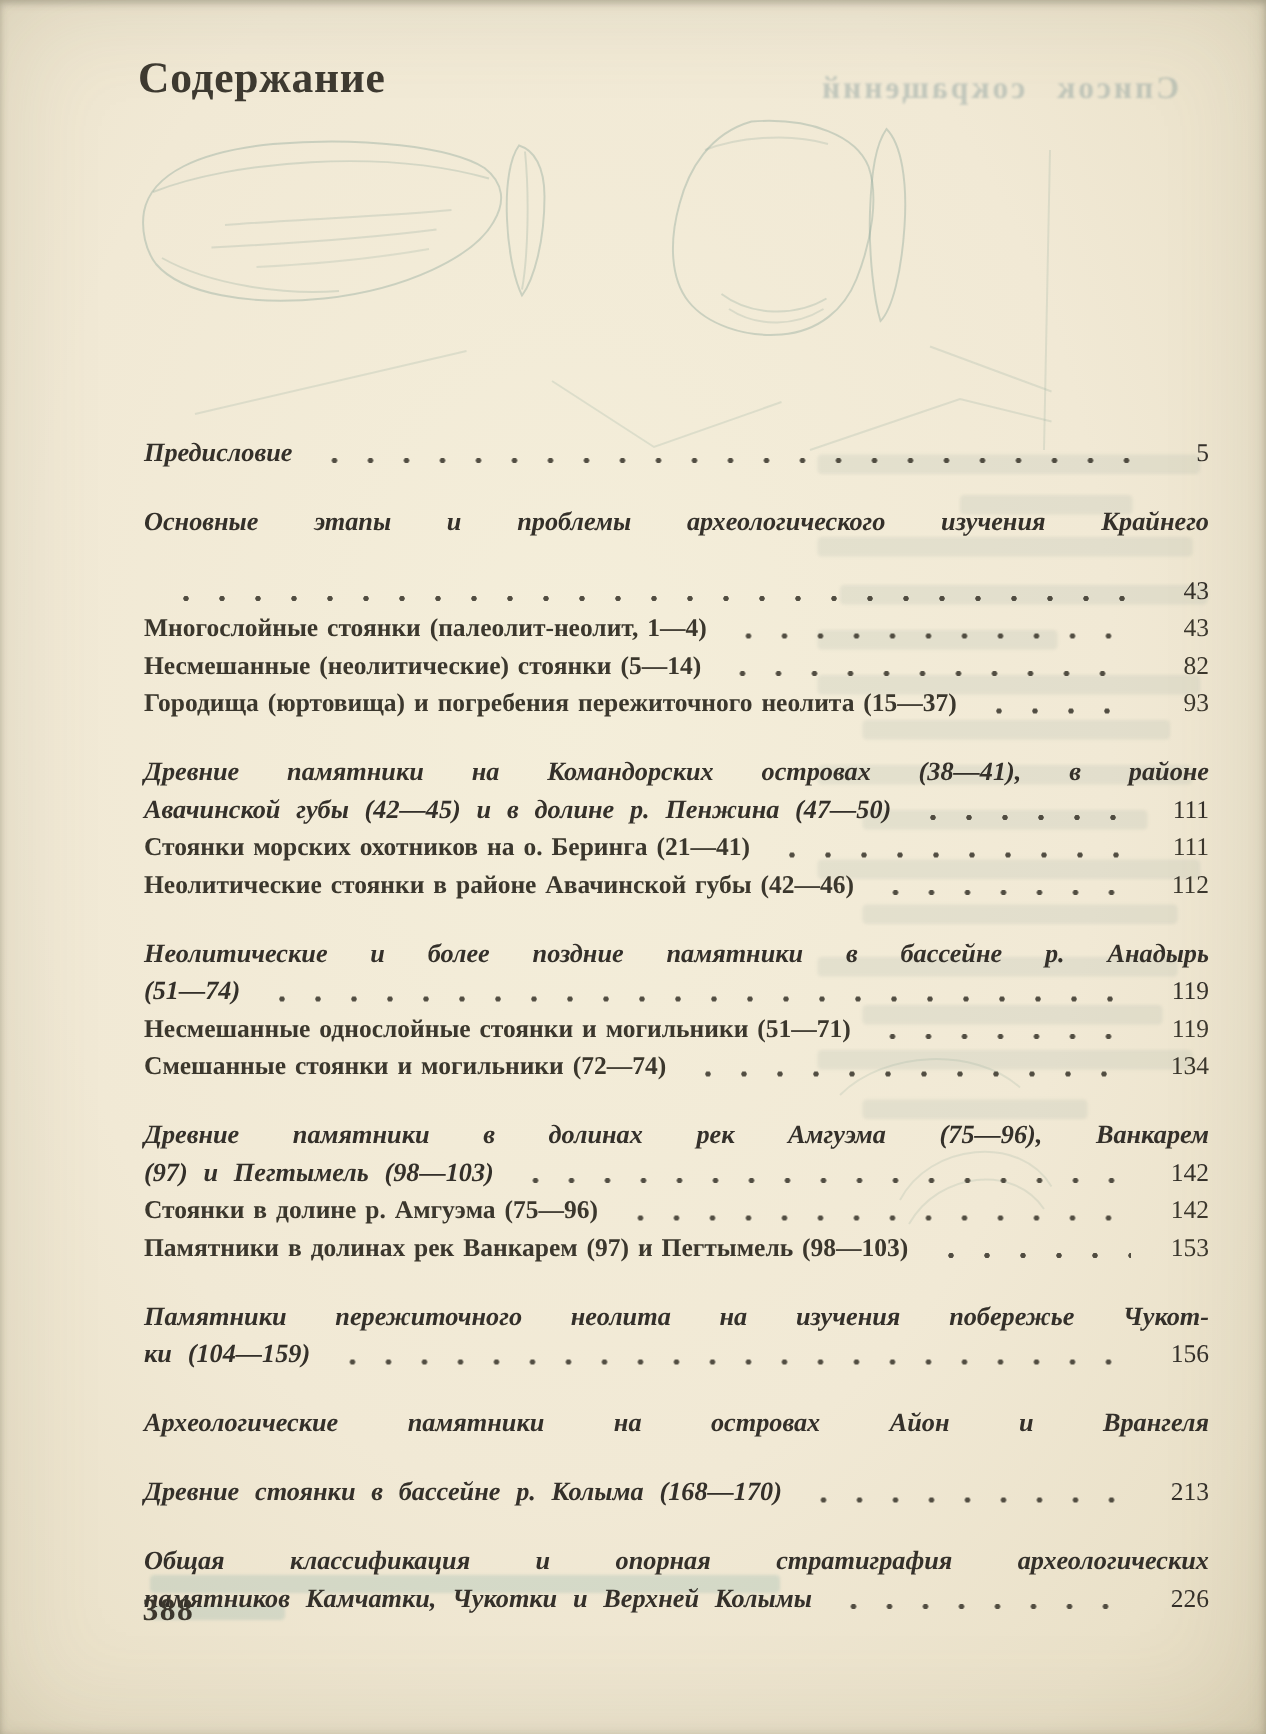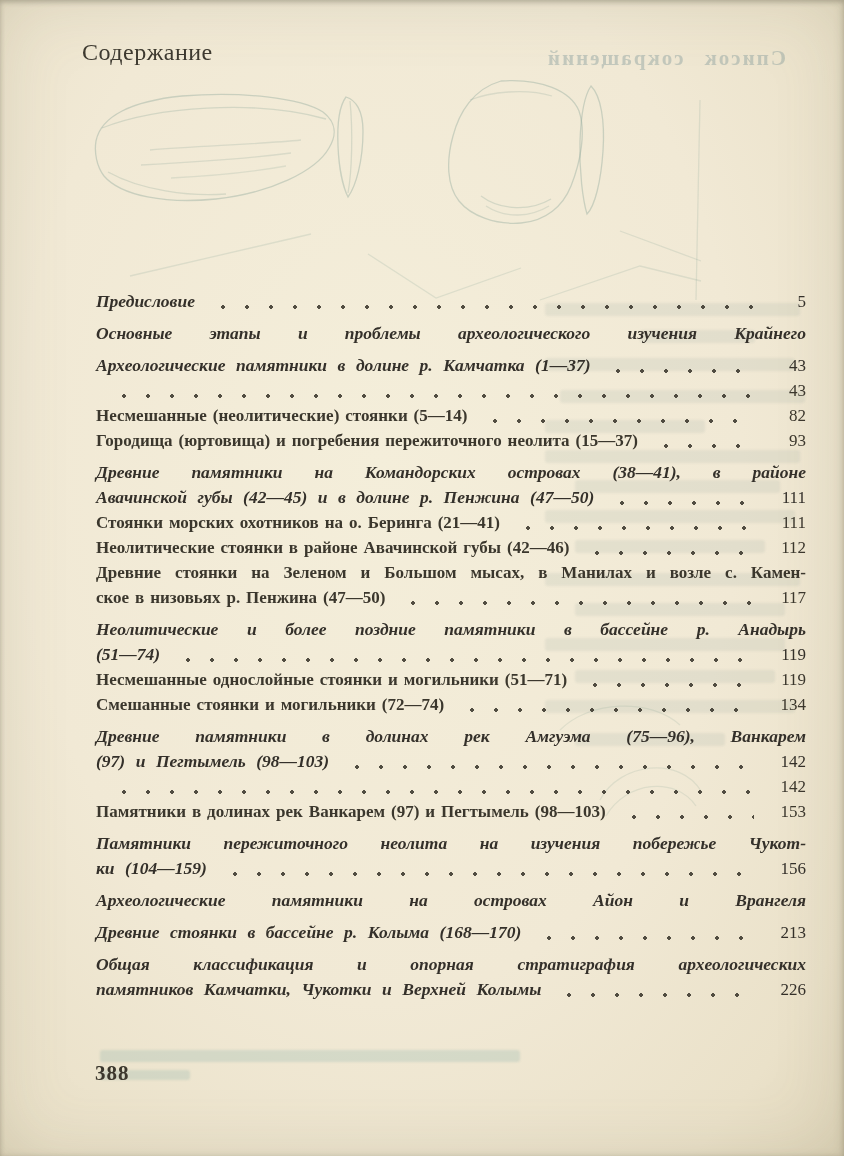--- a/index.html
+++ b/index.html
@@ -12,40 +12,40 @@
     color:#3b372d;
     background:
       radial-gradient(ellipse at 45% 40%, #f4eeda 0%, #f1e9d5 55%, #eae1c9 85%, #e1d7bc 100%);
   }
   .page::after{
     content:"";position:absolute;inset:0;pointer-events:none;
     box-shadow:inset 0 2px 5px rgba(80,75,55,.30), inset 0 0 70px rgba(115,105,75,.16), inset -3px 0 10px rgba(110,100,70,.12);
   }
   
   .title{
-    position:absolute;top:36px;left:82px;margin:0;
-    font-size:24px;line-height:32px;font-weight:400;letter-spacing:.5px;
+    position:absolute;top:36px;left:92px;margin:0;
+    font-size:29px;line-height:32px;font-weight:700;letter-spacing:.5px;
     color:#3e3a31;
   }
   
   .ghost-svg{position:absolute;left:0;top:0;pointer-events:none;}
   .ghost-heading{
     position:absolute;top:46px;right:58px;
     transform:scaleX(-1);
     font-size:21px;font-weight:700;letter-spacing:2px;word-spacing:12px;
     color:rgba(120,148,150,.38);
     filter:blur(.6px);
     white-space:nowrap;
   }
   .smudge{position:absolute;height:13px;border-radius:3px;background:rgba(125,150,140,.12);filter:blur(1.2px);}
   .smudge.teal{background:rgba(85,150,150,.17);}
   
   .toc{position:absolute;top:289px;left:96px;width:710px;}
   .entry{margin:0;}
-  .entry.heading{margin-top:7px;}
+  .entry.heading{margin-top:21px;}
   .entry.heading:first-child{margin-top:0;}
   .line{font-size:17px;line-height:25px;}
   .entry.heading .line{
     font-style:italic;font-weight:700;font-size:17.5px;
     color:#34302a;word-spacing:.35em;
   }
   .entry.sub .line{font-weight:600;word-spacing:.10em;color:#3b372d;}
   .line.full{text-align:justify;text-align-last:justify;width:100%;}
   .line.last{display:flex;align-items:baseline;}
   .line.last .t{white-space:nowrap;}
@@ -134,27 +134,27 @@
           <span class="t">Предисловие</span>
           <span class="dots"></span>
           <span class="pg">5</span>
         </div>
       </div>
       <div class="entry heading">
         <div class="line full">Основные этапы и проблемы археологического изучения Крайнего</div>
       </div>
       <div class="entry heading">
         <div class="line last">
-          <span class="t">Археологические памятники в долине р. Камчатка (1—37)</span>
           <span class="dots"></span>
           <span class="pg">43</span>
         </div>
       </div>
       <div class="entry sub">
         <div class="line last">
+          <span class="t">Многослойные стоянки (палеолит-неолит, 1—4)</span>
           <span class="dots"></span>
           <span class="pg">43</span>
         </div>
       </div>
       <div class="entry sub">
         <div class="line last">
           <span class="t">Несмешанные (неолитические) стоянки (5—14)</span>
           <span class="dots"></span>
           <span class="pg">82</span>
         </div>
@@ -181,28 +181,20 @@
           <span class="pg">111</span>
         </div>
       </div>
       <div class="entry sub">
         <div class="line last">
           <span class="t">Неолитические стоянки в районе Авачинской губы (42—46)</span>
           <span class="dots"></span>
           <span class="pg">112</span>
         </div>
       </div>
-      <div class="entry sub">
-        <div class="line full">Древние стоянки на Зеленом и Большом мысах, в Манилах и возле с. Камен-</div>
-        <div class="line last">
-          <span class="t">ское в низовьях р. Пенжина (47—50)</span>
-          <span class="dots"></span>
-          <span class="pg">117</span>
-        </div>
-      </div>
       <div class="entry heading">
         <div class="line full">Неолитические и более поздние памятники в бассейне р. Анадырь</div>
         <div class="line last">
           <span class="t">(51—74)</span>
           <span class="dots"></span>
           <span class="pg">119</span>
         </div>
       </div>
       <div class="entry sub">
         <div class="line last">
@@ -221,20 +213,21 @@
       <div class="entry heading">
         <div class="line full">Древние памятники в долинах рек Амгуэма (75—96), Ванкарем</div>
         <div class="line last">
           <span class="t">(97) и Пегтымель (98—103)</span>
           <span class="dots"></span>
           <span class="pg">142</span>
         </div>
       </div>
       <div class="entry sub">
         <div class="line last">
+          <span class="t">Стоянки в долине р. Амгуэма (75—96)</span>
           <span class="dots"></span>
           <span class="pg">142</span>
         </div>
       </div>
       <div class="entry sub">
         <div class="line last">
           <span class="t">Памятники в долинах рек Ванкарем (97) и Пегтымель (98—103)</span>
           <span class="dots"></span>
           <span class="pg">153</span>
         </div>

